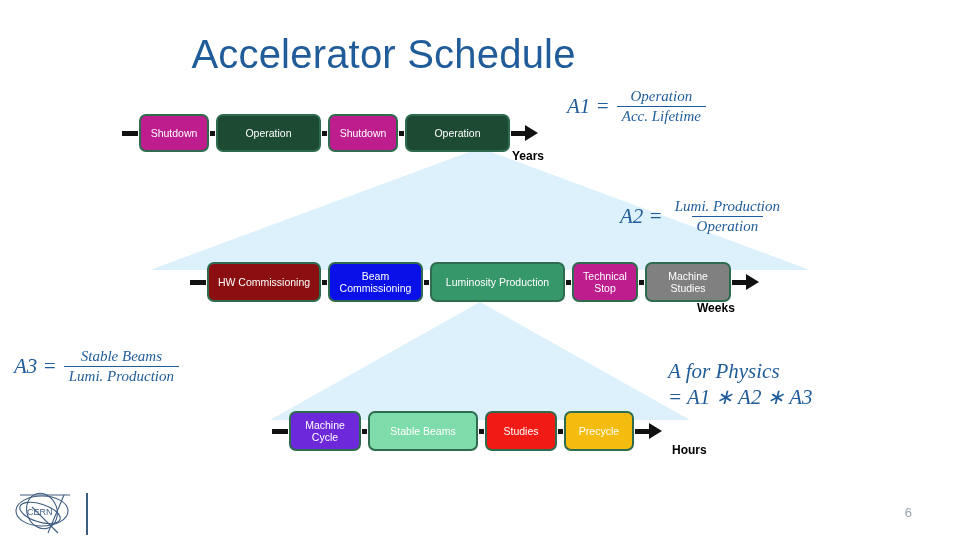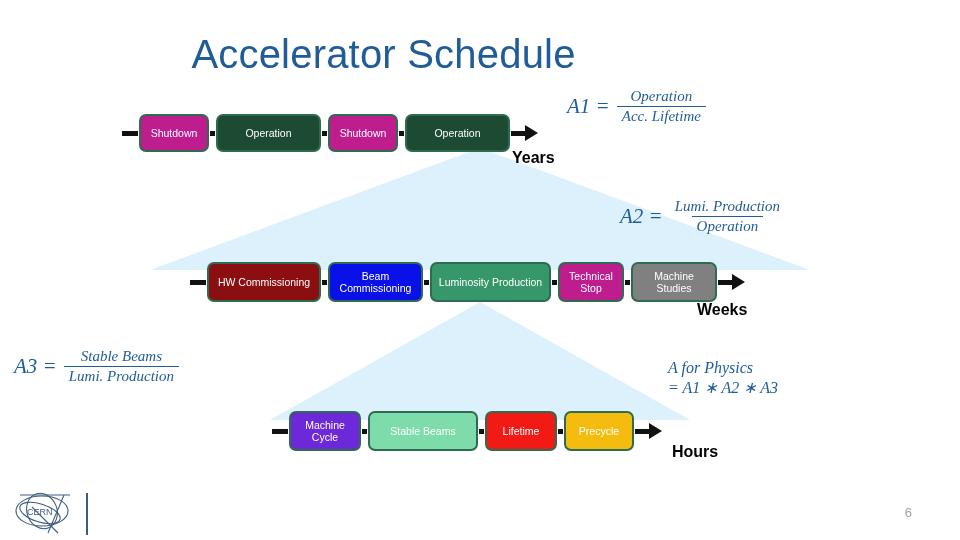--- a/index.html
+++ b/index.html
@@ -80,21 +80,21 @@
     width:0; height:0;
     border-top:8px solid transparent;
     border-bottom:8px solid transparent;
     border-left:13px solid #111111;
   }
 
   
   .scale-label {
     position:absolute;
     font-family:"Liberation Sans", sans-serif;
-    font-size:16px;
+    font-size:12px;
     font-weight:bold;
     color:#000000;
   }
 
   
   .formula {
     position:absolute;
     color:#1F5C99;
     font-family:"Liberation Serif", serif;
     font-style:italic;
@@ -109,21 +109,21 @@
     align-items:center;
     font-size:15px;
   }
   .frac .num { padding:0 5px 1px 5px; }
   .frac .den { padding:1px 5px 0 5px; border-top:1.6px solid #1F5C99; }
   .formula-block {
     position:absolute;
     color:#1F5C99;
     font-family:"Liberation Serif", serif;
     font-style:italic;
-    font-size:16px;
+    font-size:21px;
     line-height:1.25;
     white-space:nowrap;
   }
 
   
   #footer-divider {
     position:absolute;
     left:86px; top:493px;
     width:1.5px; height:42px;
     background:#3E5C80;
@@ -178,21 +178,21 @@
   <div class="row" style="left:190px; top:262px;">
     <div class="stub"></div>
     <div class="box tall" style="background:#8B0E11; width:114px;">
       <span>HW Commissioning</span>
     </div>
     <div class="gap"></div>
     <div class="box tall" style="background:#0A10E8; width:95px;">
       <span>Beam Commissioning</span>
     </div>
     <div class="gap"></div>
-    <div class="box tall" style="background:#35976A; width:121px;">
+    <div class="box tall" style="background:#35976A; width:135px;">
       <span>Luminosity Production</span>
     </div>
     <div class="gap"></div>
     <div class="box tall" style="background:#BE1D8E; width:66px;">
       <span>Technical Stop</span>
     </div>
     <div class="gap"></div>
     <div class="box tall" style="background:#808080; width:86px;">
       <span>Machine Studies</span>
     </div>
@@ -207,21 +207,21 @@
     <div class="stub"></div>
     <div class="box tall" style="background:#6d28d9; width:72px;">
       <span>Machine Cycle</span>
     </div>
     <div class="gap"></div>
     <div class="box tall" style="background:#7EDCAA; width:110px;">
       <span>Stable Beams</span>
     </div>
     <div class="gap"></div>
     <div class="box tall" style="background:#F21A14; width:72px;">
-      <span>Lifetime</span>
+      <span>Studies</span>
     </div>
     <div class="gap"></div>
     <div class="box tall" style="background:#F5BC10; width:70px;">
       <span>Precycle</span>
     </div>
     <div class="arrow">
       <div class="shaft"></div>
         <div class="head"></div>
     </div>
   </div>

